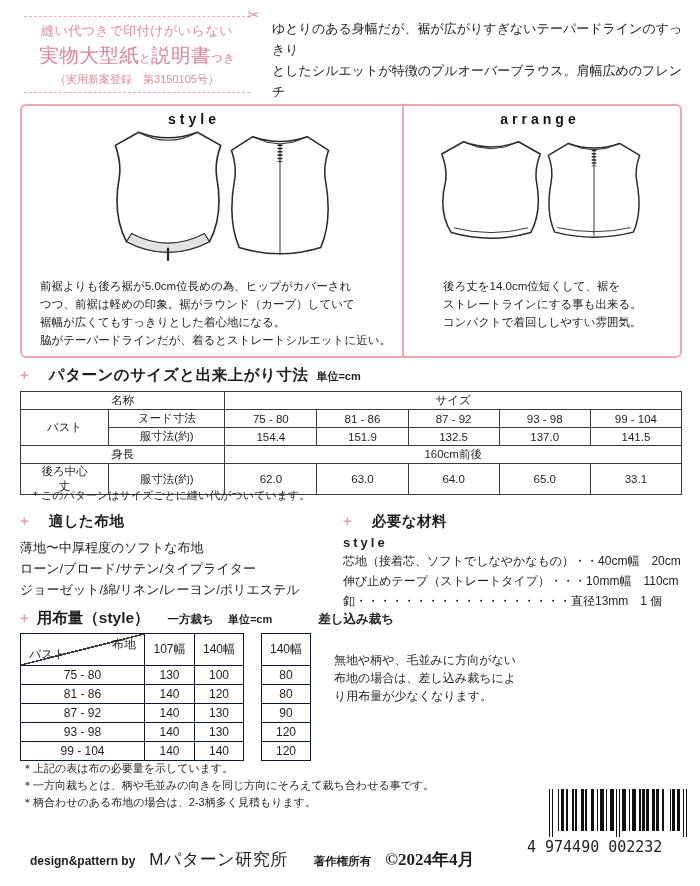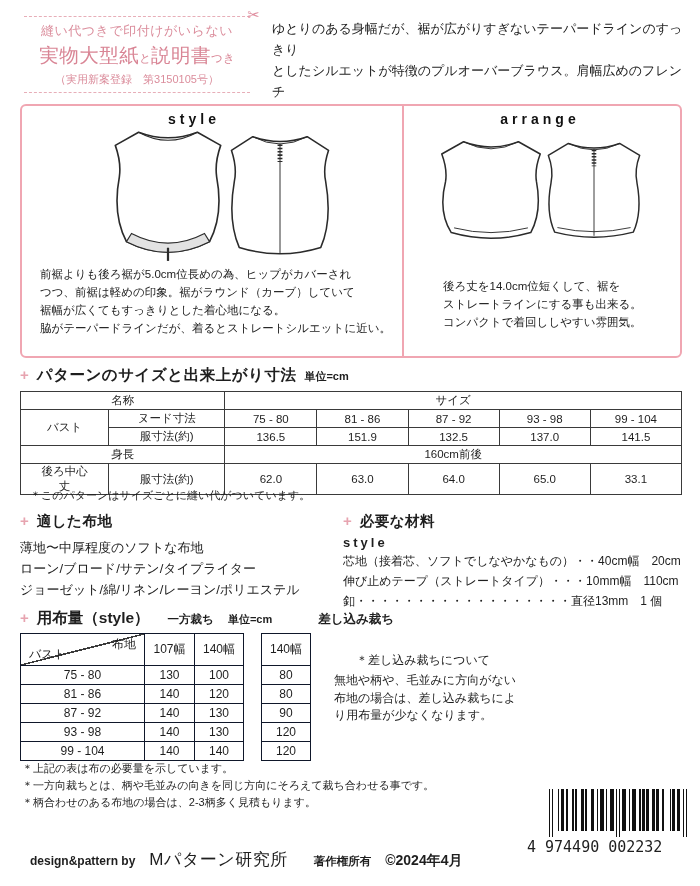--- a/index.html
+++ b/index.html
@@ -25,27 +25,27 @@
 
   
   .frame { position:absolute; left:20px; top:104px; width:662px; height:254px; border:2px solid #f0a6b2; border-radius:6px; background:#fff; }
   .divider { position:absolute; left:380px; top:0; bottom:0; width:2px; background:#f0a6b2; }
   .panel-label { position:absolute; top:5px; font-size:14px; font-weight:bold; letter-spacing:4px; color:#111; }
   .lab-style { left:132px; width:80px; text-align:center; }
   .lab-arrange { left:468px; width:100px; text-align:center; }
   .draw { position:absolute; }
   .draw svg { display:block; }
   .desc { position:absolute; font-size:11.5px; line-height:1.58; color:#222; }
-  .desc-style { left:18px; top:159px; width:360px; }
+  .desc-style { left:18px; top:171px; width:360px; }
   .desc-arrange { left:421px; top:171px; width:240px; }
 
   
   .sec-title { position:absolute; display:flex; align-items:baseline; gap:8px; }
   .plus { color:#e7a4b0; font-size:15px; font-weight:bold; }
-  .sec-title .big { font-size:15.5px; font-weight:bold; letter-spacing:0.5px; }
+  .sec-title .big { font-size:15.5px; font-weight:bold; letter-spacing:0.5px;margin-left:12px; }
   .sec-title .unit { font-size:11px; font-weight:bold; }
 
   
   table.t { border-collapse:collapse; table-layout:fixed; width:662px; background:#fff; }
   table.t td { border:1px solid #3a3a3a; text-align:center; font-size:11.5px; height:18px; padding:0 16px; overflow:hidden; }
   .size-table { position:absolute; left:20px; top:391px; }
   .tbl-note { position:absolute; left:30px; top:488px; font-size:11px; }
 
   
   .fabric { position:absolute; left:20px; top:512px; }
@@ -74,21 +74,21 @@
   .yard-notes { position:absolute; left:22px; top:760px; font-size:11px; line-height:1.55; }
 
   
   .barcode { position:absolute; left:527px; top:789px; width:165px; }
   .barcode svg { display:block; margin-left:22px; fill:#111; }
   .bc-digits { display:flex; gap:9px; font-family:"DejaVu Sans Mono",monospace; font-size:15px; margin-top:1px; }
   .credit { position:absolute; left:30px; top:848px; display:flex; align-items:baseline; gap:14px; }
   .credit .by { font-size:12px; font-weight:bold; }
   .credit .name { font-size:17px; letter-spacing:0.5px; }
   .credit .cr { font-size:11.5px; font-weight:bold; margin-left:12px; }
-  .credit .ed { font-size:14px; font-weight:bold; }
+  .credit .ed { font-size:17px; font-weight:bold;font-family:Liberation Serif, serif; }
 
   .garment-line { fill:#ffffff; stroke:#2b2b2b; stroke-width:1.6; stroke-linejoin:round; }
   .thin { fill:none; stroke:#2b2b2b; stroke-width:1; }
   .band { fill:#e2e2e2; stroke:#2b2b2b; stroke-width:1.1; }
 </style>
 </head>
 <body>
 
 <div class="page">
 
@@ -183,21 +183,21 @@
         <td rowspan="2">バスト</td>
         <td>ヌード寸法</td>
         <td>75 - 80</td>
         <td>81 - 86</td>
         <td>87 - 92</td>
         <td>93 - 98</td>
         <td>99 - 104</td>
       </tr>
       <tr>
         <td>服寸法(約)</td>
-        <td>136.5</td>
+        <td>154.4</td>
         <td>151.9</td>
         <td>132.5</td>
         <td>137.0</td>
         <td>141.5</td>
       </tr>
       <tr>
         <td colspan="2">身長</td>
         <td colspan="5">160cm前後</td>
       </tr>
       <tr>
@@ -306,21 +306,20 @@
       <tr>
           <td>120</td>
         </tr>
       <tr>
           <td>120</td>
         </tr>
     </tbody>
   </table>
 
   <div class="insert-note">
-    <div class="nt">＊差し込み裁ちについて</div>
     <div class="pre">無地や柄や、毛並みに方向がない
 布地の場合は、差し込み裁ちによ
 り用布量が少なくなります。</div>
   </div>
 
   <div class="yard-notes pre">＊上記の表は布の必要量を示しています。
 ＊一方向裁ちとは、柄や毛並みの向きを同じ方向にそろえて裁ち合わせる事です。
 ＊柄合わせのある布地の場合は、2-3柄多く見積もります。</div>
 
   <div class="barcode">

